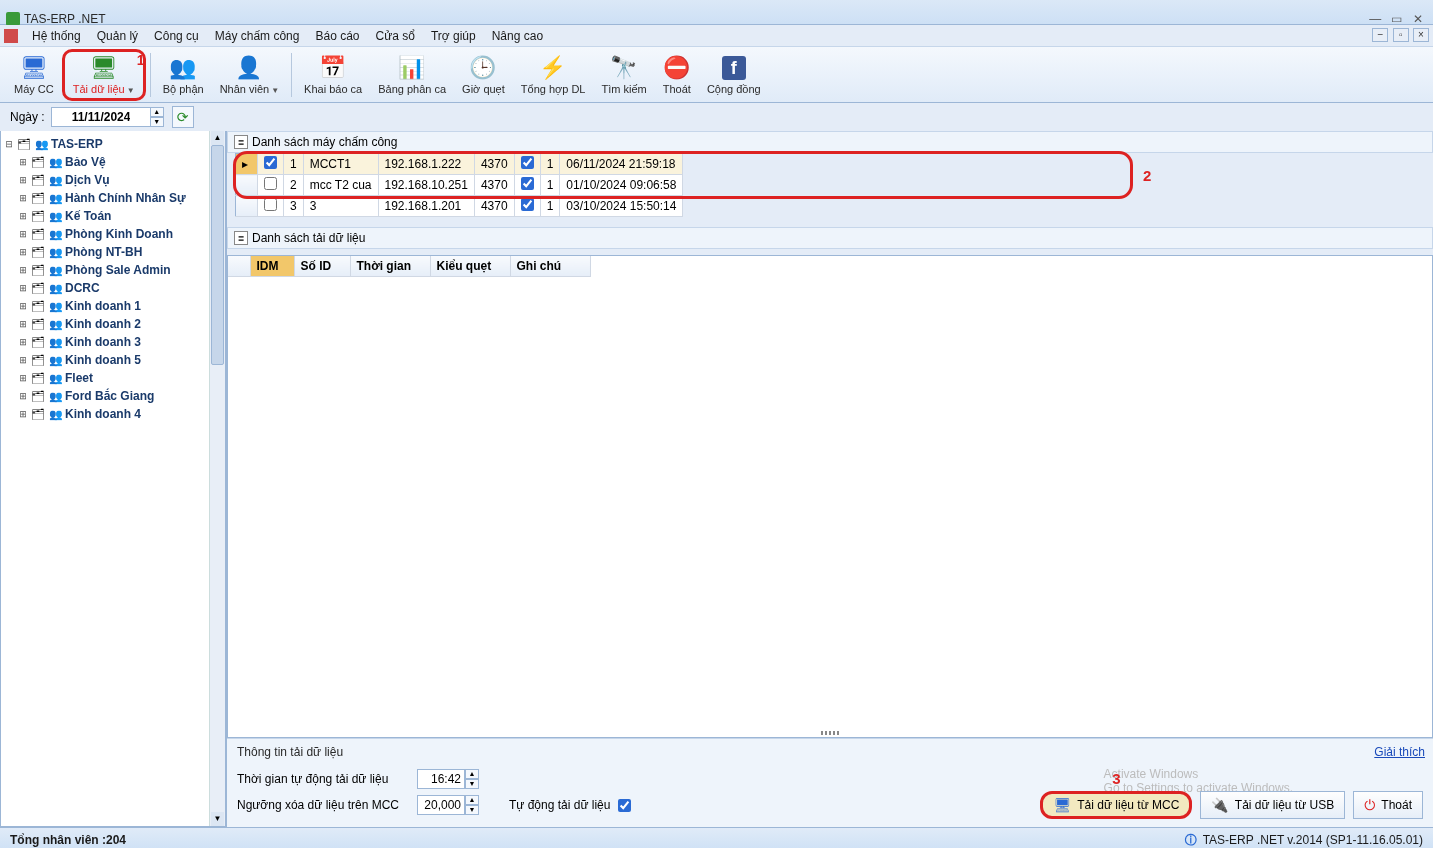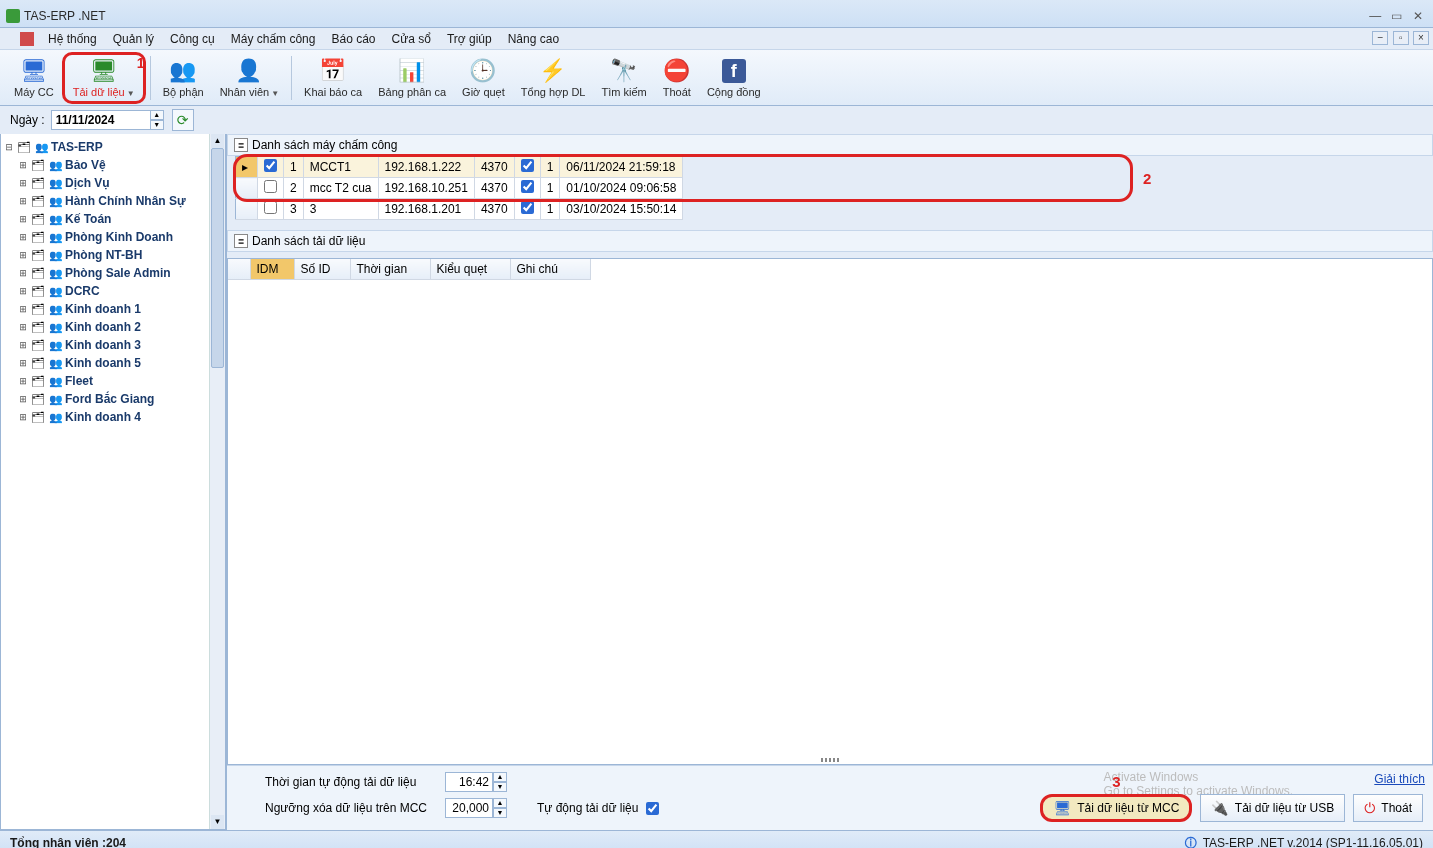--- a/index.html
+++ b/index.html
@@ -1,45 +1,45 @@
 <!DOCTYPE html>
 <html><head>
 <meta charset="utf-8">
 <style>
 * { box-sizing: border-box; margin: 0; padding: 0; font-family: "Segoe UI", Tahoma, sans-serif; font-size: 12px; }
 body { background: #e4ecf7; width: 1433px; height: 848px; overflow: hidden; position: relative; }
 
 
-.titlebar { height: 28px; background: linear-gradient(#dbe8f7,#cde0f5); display:flex; align-items:flex-end; padding:4px 6px; border-bottom:1px solid #9cb6d6; }
+.titlebar { height: 20px; background: linear-gradient(#dbe8f7,#cde0f5); display:flex; align-items:flex-start; padding:12px 6px; border-bottom:1px solid #9cb6d6; }
 .titlebar .app-icon { width:14px; height:14px; background:#3a9a3a; margin-right:4px; border-radius:2px; }
 .titlebar .title { flex:1; color:#2a2a2a; }
 .titlebar .win-btns span { display:inline-block; width:18px; height:14px; text-align:center; color:#555; cursor:pointer; }
 
 
-.menubar { height: 22px; background:#e4ecf7; display:flex; align-items:center; padding:0 20px; border-bottom:1px solid #c6d6ea; position:relative; }
+.menubar { height: 22px; background:#e4ecf7; display:flex; align-items:center; padding:0 4px; border-bottom:1px solid #c6d6ea; position:relative; }
 .menubar .mb-icon { width:14px; height:14px; background:#d04a4a; margin-right:6px; }
 .menubar .menu-item { padding:3px 8px; cursor:pointer; color:#1a1a1a; }
 .menubar .win-btns2 { position:absolute; right:4px; top:2px; }
 .menubar .win-btns2 span { display:inline-block; width:16px; height:14px; background:#e8eef7; border:1px solid #9cb6d6; text-align:center; line-height:12px; font-size:10px; cursor:pointer; margin-left:1px; color:#333; }
 
 
 .toolbar { height:56px; background:linear-gradient(#f4f8fd,#e0ebf8); display:flex; align-items:center; padding:2px 6px; border-bottom:1px solid #9cb6d6; }
 .tool-btn { display:flex; flex-direction:column; align-items:center; justify-content:center; padding:2px 8px; height:52px; cursor:pointer; position:relative; }
 .tool-btn .ic { width:28px; height:28px; display:flex; align-items:center; justify-content:center; font-size:22px; }
 .tool-btn .lbl { font-size:11px; color:#2a2a2a; margin-top:1px; white-space:nowrap; }
 .tool-sep { width:1px; height:44px; background:#b6c8de; margin:0 4px; }
 .tool-btn.highlighted { border:3px solid #d22; border-radius:10px; }
 .tool-btn.highlighted .lbl { color:#d22; }
 .tool-btn .annot { position:absolute; right:-2px; top:0; color:#d22; font-weight:bold; font-size:14px; }
 .tool-btn .drop { font-size:8px; color:#555; margin-left:2px; }
 
 
 .daterow { height:28px; display:flex; align-items:center; padding:2px 10px; background:#e4ecf7; }
 .daterow label { margin-right:6px; }
-.daterow input { height:20px; width:100px; border:1px solid #9cb6d6; padding:0 4px; font-weight:bold; }
+.daterow input { height:20px; width:100px; border:1px solid #9cb6d6; padding:0 20px; font-weight:bold; }
 .daterow .spin { display:flex; flex-direction:column; margin-left:-1px; }
 .daterow .spin span { width:14px; height:10px; border:1px solid #9cb6d6; background:#f4f8fd; font-size:7px; text-align:center; line-height:8px; cursor:pointer; }
 .daterow .refresh { margin-left:8px; width:22px; height:22px; border:1px solid #9cb6d6; background:#f4f8fd; display:flex; align-items:center; justify-content:center; cursor:pointer; color:#2a8a2a; font-size:14px; }
 
 
 .main { display:flex; height:696px; }
 .tree-panel { width:226px; background:#fff; border:1px solid #9cb6d6; border-top:none; overflow:auto; position:relative; }
 .tree { padding:4px 2px; }
 .tree-node { display:flex; align-items:center; height:18px; white-space:nowrap; cursor:pointer; }
 .tree-node .exp { width:12px; text-align:center; color:#555; font-size:9px; }
@@ -65,30 +65,30 @@
 .mcc-table .numcell { text-align:right; }
 .mcc-table input[type=checkbox] { accent-color:#2a6ad4; }
 .mcc-table tr.sel td { background:#faf3dc; }
 .mcc-table tr.sel .rowhdr { background:#f2c76a; }
 .red1 { color:#d22; }
 .red-outline1 { position:absolute; border:3px solid #d22; border-radius:14px; pointer-events:none; }
 .annot2 { color:#d22; font-weight:bold; font-size:15px; }
 
 
 .grid2 { background:#fff; border:1px solid #9cb6d6; flex:1; position:relative; margin-top:6px; }
-.grid2-head th { background:linear-gradient(#f8fafd,#e6eef8); border-right:1px solid #d0d8e4; border-bottom:1px solid #d0d8e4; padding:2px 6px; text-align:left; font-weight:normal; height:20px; }
+.grid2-head th { background:linear-gradient(#f8fafd,#e6eef8); border-right:1px solid #d0d8e4; border-bottom:1px solid #d0d8e4; padding:2px 6px; text-align:left; font-weight:bold; height:20px; }
 .grid2-head th.sel { background:#f2c76a; }
 .grid2 .rowhdr2 { width:22px; }
 .grid2 .splitter { position:absolute; left:50%; bottom:0; transform:translateX(-50%); width:60px; height:6px; display:flex; justify-content:center; gap:2px; }
 .grid2 .splitter span { width:2px; height:4px; background:#888; }
 
 
 .bottom { border-top:1px solid #c6d6ea; background:#eef4fb; padding:6px 10px; position:relative; }
 .bottom .sect-title { color:#2a2a2a; margin-bottom:10px; }
-.bottom .row { display:flex; align-items:center; margin-bottom:6px;margin-left:28px; }
+.bottom .row { display:flex; align-items:center; margin-bottom:6px; }
 .bottom .row label { width:180px; }
 .bottom .row input[type=text] { width:48px; height:20px; border:1px solid #9cb6d6; padding:0 3px; text-align:right; }
 .bottom .spin2 { display:flex; flex-direction:column; }
 .bottom .spin2 span { width:14px; height:10px; border:1px solid #9cb6d6; background:#f4f8fd; font-size:7px; text-align:center; line-height:8px; cursor:pointer; }
 .bottom .link { color:#1a4aba; text-decoration:underline; cursor:pointer; position:absolute; right:8px; top:6px; }
 .bottom .btns { position:absolute; right:10px; bottom:8px; display:flex; align-items:center; gap:8px; }
 .bottom .btn { height:28px; padding:0 10px; border:1px solid #9cb6d6; background:linear-gradient(#fefefe,#e6eef8); display:flex; align-items:center; cursor:pointer; gap:6px; }
 .bottom .btn .bic { font-size:14px; }
 .bottom .btn.red-out { border:3px solid #d22; border-radius:12px; background:#f2e9c0; }
 .bottom .btn .annot3 { color:#d22; font-weight:bold; position:absolute; top:-24px; left:50%; transform:translateX(-50%); font-size:15px; }
@@ -364,20 +364,21 @@
       <div class="splitter">
           <span></span>
           <span></span>
           <span></span>
           <span></span>
           <span></span>
         </div>
     </div>
 
     <div class="bottom">
+      <div class="sect-title">Thông tin tải dữ liệu</div>
       <a class="link">Giải thích</a>
       <div class="row">
         <label>Thời gian tự động tải dữ liệu</label>
         <input type="text" value="16:42" style="">
         <div class="spin2">
             <span>▲</span>
             <span>▼</span>
           </div>
       </div>
       <div class="row">

